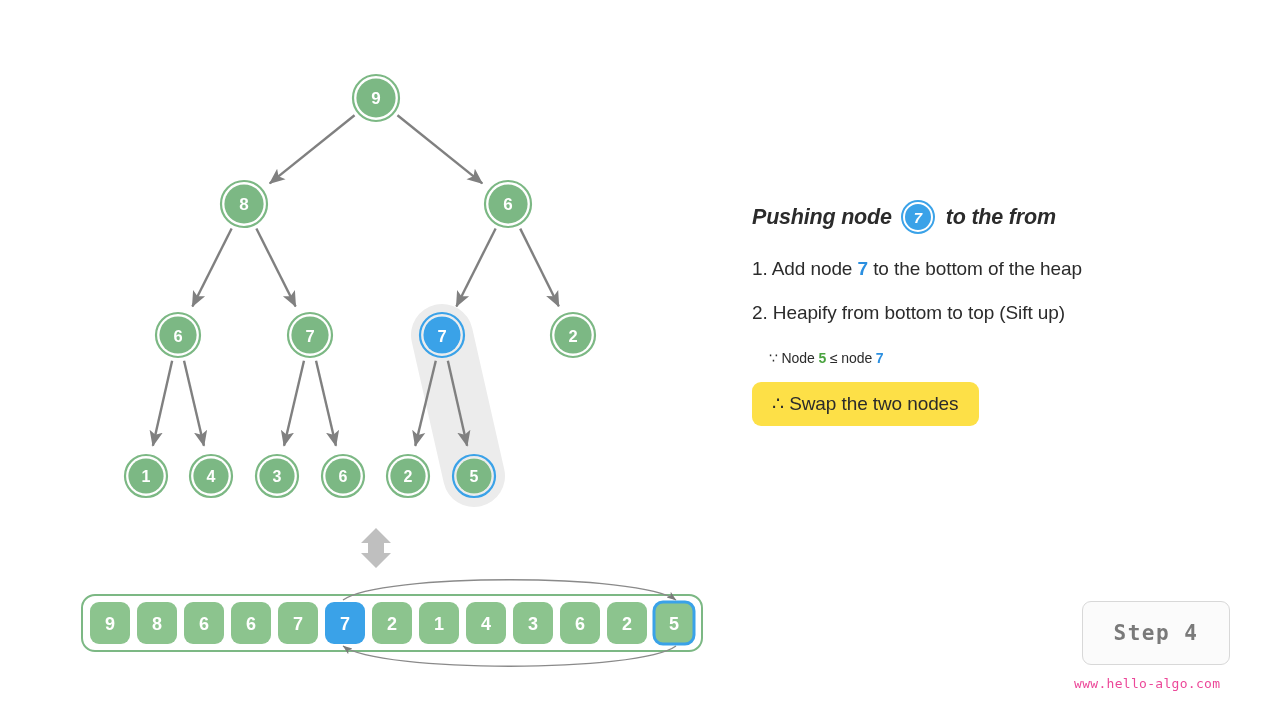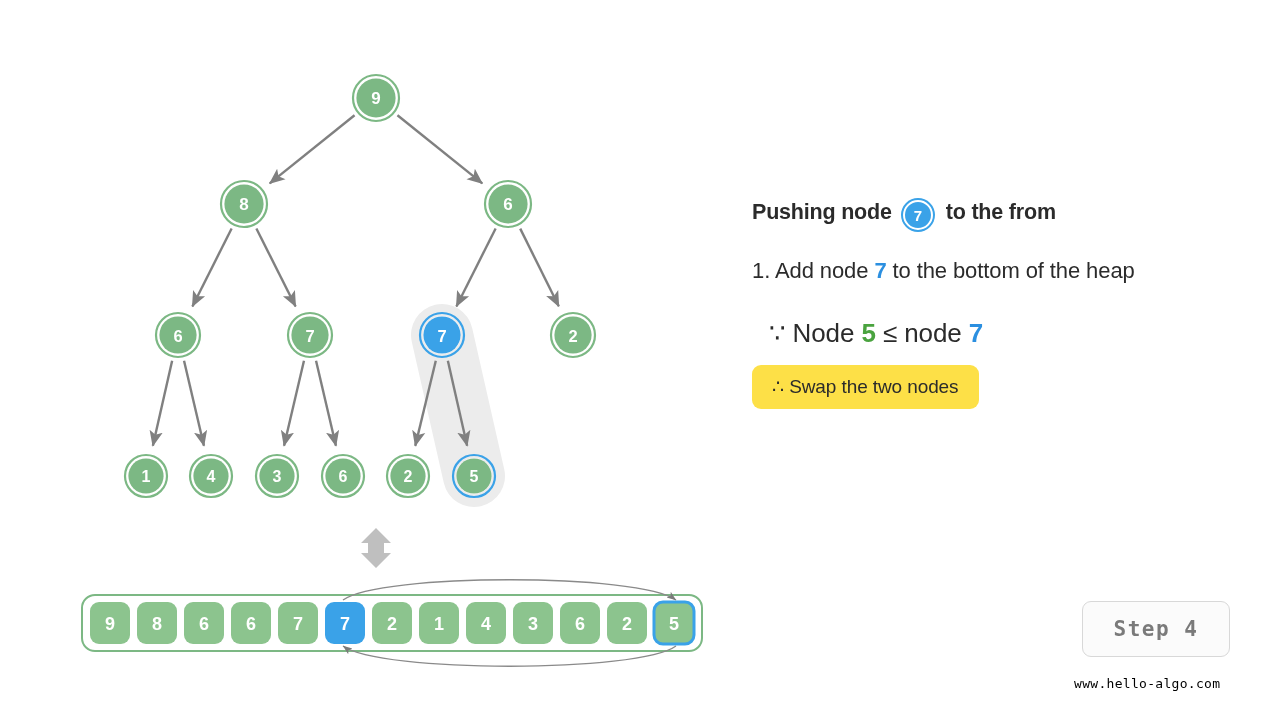--- a/index.html
+++ b/index.html
@@ -31,22 +31,24 @@
     left: 752px;
     top: 200px;
     width: 500px;
   }
   .panel-title {
     font-size: 21.5px;
     font-weight: bold;
     color: #2b2b2b;
     letter-spacing: -0.2px;
     display: flex;
+    align-items: center;
     white-space: nowrap;
     height: 34px;
+    font-style: italic;
   }
   .panel-title .t-pre { margin-right: 11px; }
   .panel-title .t-post { margin-left: 13px; }
 
   .inline-node {
     width: 30px;
     height: 30px;
     border-radius: 50%;
     background: #3aa2e8;
     border: 2px solid #ffffff;
@@ -56,32 +58,32 @@
     font-weight: bold;
     display: inline-flex;
     align-items: center;
     justify-content: center;
     flex: 0 0 auto;
     box-sizing: border-box;
   }
 
   .steps { margin-top: 24px; }
   .step-line {
-    font-size: 22px;
+    font-size: 19px;
     color: #2b2b2b;
     margin-bottom: 22px;
     white-space: nowrap;
     letter-spacing: -0.1px;
   }
   .step-line:last-child { margin-bottom: 0; }
   .reason-line {
-    font-size: 26px;
+    font-size: 14px;
     color: #2b2b2b;
     margin-left: 17px;
-    margin-top: 34px;
+    margin-top: 26px;
     white-space: nowrap;
     letter-spacing: -0.1px;
   }
   .concl-box {
     display: inline-block;
     margin-top: 16px;
     background: #fde047;
     border-radius: 9px;
     padding: 10px 20px 11px 20px;
     font-size: 19px;
@@ -91,21 +93,21 @@
   }
   .num-blue  { color: #2b8fe0; font-weight: bold; }
   .num-green { color: #4aa33f; font-weight: bold; }
 
   
   .step-badge {
     position: absolute;
     left: 1082px;
     top: 601px;
     width: 148px;
-    height: 56px;
+    height: 64px;
     border: 1px solid #d8d8d8;
     border-radius: 9px;
     background: #fbfbfb;
     display: flex;
     align-items: center;
     justify-content: center;
     font-family: "DejaVu Sans Mono", monospace;
     font-size: 21px;
     font-weight: bold;
     color: #7a7a7a;
@@ -113,21 +115,21 @@
     box-sizing: border-box;
   }
 
   
   .watermark {
     position: absolute;
     left: 1074px;
     top: 676px;
     font-family: "DejaVu Sans Mono", monospace;
     font-size: 13px;
-    color: #000000;
+    color: #ec4899;
     letter-spacing: 0.3px;
     white-space: nowrap;
   }
 </style>
 </head>
 <body>
 
 <svg id="diagram-svg" viewBox="0 0 1280 720" xmlns="http://www.w3.org/2000/svg">
   <defs>
     <marker id="arrowhead" markerWidth="7" markerHeight="7" refX="6.2" refY="3.2" orient="auto" markerUnits="strokeWidth">
@@ -309,20 +311,23 @@
   <div class="panel-title">
     <span class="t-pre">Pushing node</span>
     <span class="inline-node">7</span>
     <span class="t-post">to the from</span>
   </div>
 
   <div class="steps">
     <div class="step-line">
       <span>1.</span><span> Add node </span><span class="num-blue">7</span><span> to the bottom of the heap</span>
     </div>
+    <div class="step-line">
+      <span>2.</span><span> Heapify from bottom to top (Sift up)</span>
+    </div>
   </div>
 
   <div class="reason-line">
     <span>∵</span><span> Node </span><span class="num-green">5</span><span> ≤ node </span><span class="num-blue">7</span>
   </div>
 
   <div class="concl-box">
     <span>∴</span><span> Swap the two nodes</span>
   </div>
 

